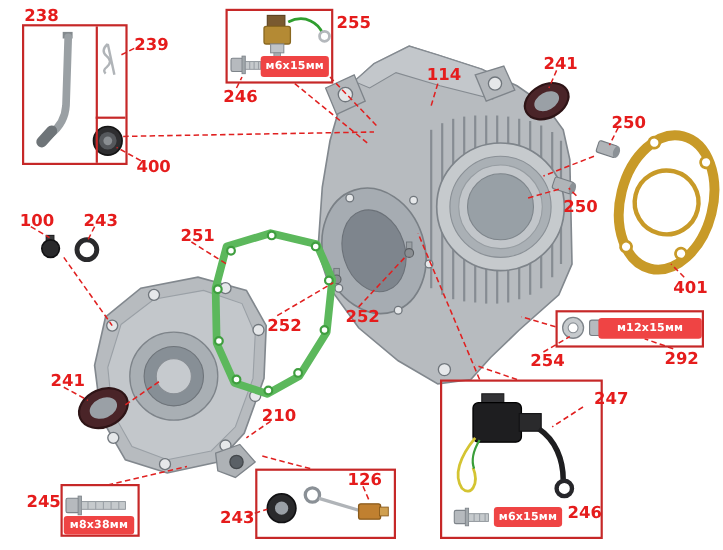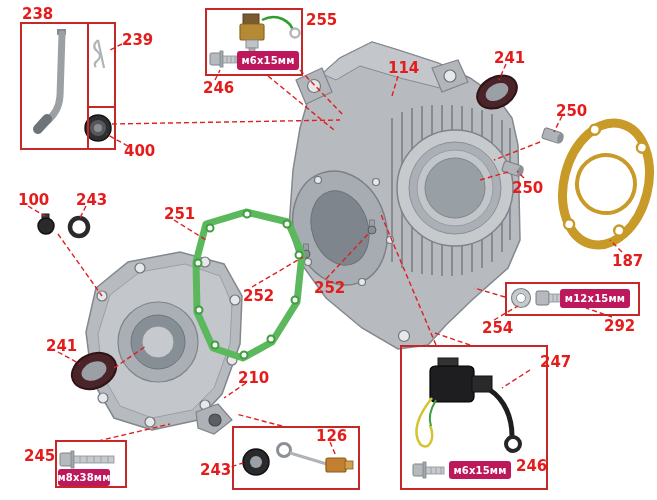--- a/index.html
+++ b/index.html
@@ -6,21 +6,21 @@
   html,body { background:#ffffff; }
   body { width:657px; height:500px; font-family:"DejaVu Sans", sans-serif; }
   .stage { position:relative; width:657px; height:500px; background:#ffffff; overflow:hidden; }
   .layer { position:absolute; left:0; top:0; }
   .plabel {
     position:absolute; color:#e51c1c; font-weight:bold; font-size:15px;
     line-height:1.1; white-space:nowrap;
     font-family:"DejaVu Sans", sans-serif;
   }
   .badge {
-    position:absolute; background:#be185d; color:#ffffff; font-weight:bold;
+    position:absolute; background:#ef4444; color:#ffffff; font-weight:bold;
     font-size:10px; border-radius:3px; display:flex; align-items:center;
     justify-content:center; font-family:"DejaVu Sans", sans-serif; letter-spacing:0.2px;
   }
   .cbox { position:absolute; border:2px solid #c62828; background:transparent; }
   .vdiv { position:absolute; left:65px; top:0; height:100%; border-left:2px solid #c62828; }
   .hdiv { position:absolute; left:65px; right:0; top:82px; border-top:2px solid #c62828; }
   .leader { stroke:#e02020; stroke-width:1.4; stroke-dasharray:5 3; }
   .hole { fill:#e6e8ea; stroke:#70767c; stroke-width:1.2; }
   .fin { stroke:#868c92; stroke-width:2; }
 </style>
@@ -277,34 +277,34 @@
     <div class="vdiv"></div>
     <div class="hdiv"></div>
   </div>
   <div class="cbox" style="left:205px;top:8px;width:98px;height:68px"></div>
   <div class="cbox" style="left:505px;top:282px;width:135px;height:34px"></div>
   <div class="cbox" style="left:55px;top:440px;width:72px;height:48px"></div>
   <div class="cbox" style="left:232px;top:426px;width:128px;height:64px"></div>
   <div class="cbox" style="left:400px;top:345px;width:148px;height:145px"></div>
 
   <div class="badge" style="left:237px;top:51px;width:62px;height:19px">м6х15мм</div>
-  <div class="badge" style="left:560px;top:289px;width:70px;height:19px">м12х15мм</div>
-  <div class="badge" style="left:58px;top:469px;width:52px;height:17px">м8х38мм</div>
+  <div class="badge" style="left:544px;top:289px;width:94px;height:19px">м12х15мм</div>
+  <div class="badge" style="left:58px;top:469px;width:64px;height:17px">м8х38мм</div>
   <div class="badge" style="left:449px;top:461px;width:62px;height:18px">м6х15мм</div>
 
   <div class="plabel" style="left:22px;top:6px">238</div>
   <div class="plabel" style="left:122px;top:32px">239</div>
   <div class="plabel" style="left:124px;top:143px">400</div>
   <div class="plabel" style="left:306px;top:12px">255</div>
   <div class="plabel" style="left:203px;top:80px">246</div>
   <div class="plabel" style="left:388px;top:60px">114</div>
   <div class="plabel" style="left:494px;top:50px">241</div>
   <div class="plabel" style="left:556px;top:103px">250</div>
   <div class="plabel" style="left:512px;top:180px">250</div>
-  <div class="plabel" style="left:612px;top:253px">187</div>
+  <div class="plabel" style="left:612px;top:253px">401</div>
   <div class="plabel" style="left:18px;top:192px">100</div>
   <div class="plabel" style="left:76px;top:192px">243</div>
   <div class="plabel" style="left:164px;top:206px">251</div>
   <div class="plabel" style="left:243px;top:288px">252</div>
   <div class="plabel" style="left:314px;top:280px">252</div>
   <div class="plabel" style="left:482px;top:320px">254</div>
   <div class="plabel" style="left:604px;top:318px">292</div>
   <div class="plabel" style="left:46px;top:338px">241</div>
   <div class="plabel" style="left:238px;top:370px">210</div>
   <div class="plabel" style="left:24px;top:448px">245</div>

